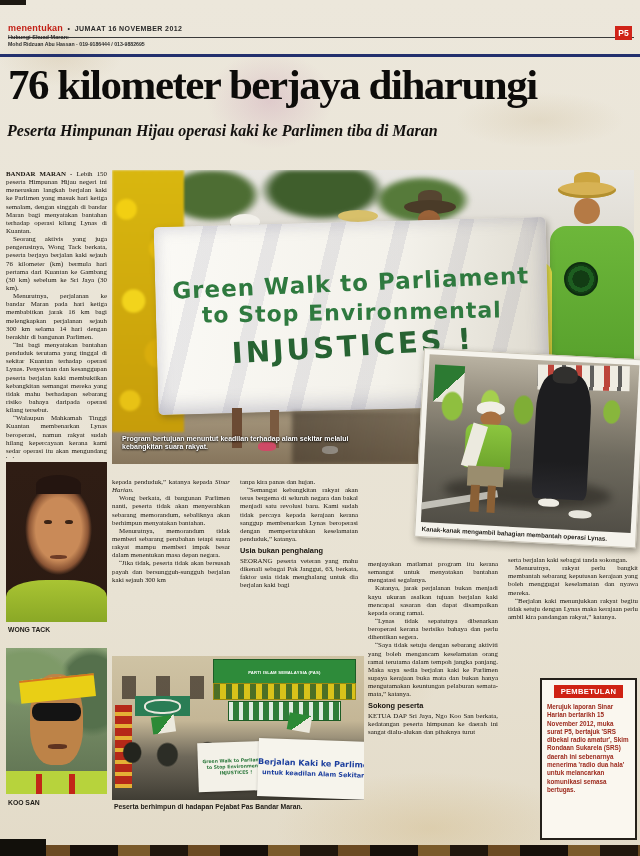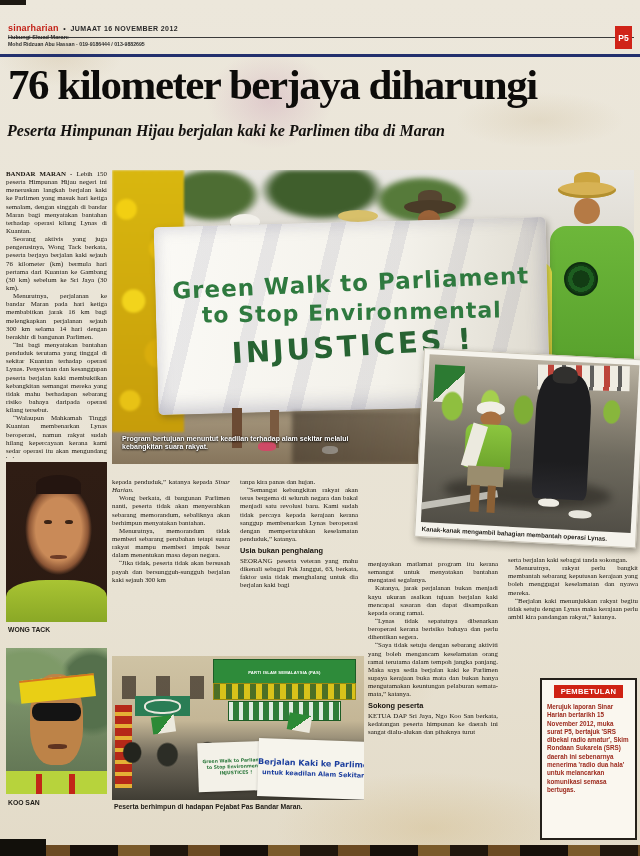--- a/index.html
+++ b/index.html
@@ -18,21 +18,21 @@
 
   
   .mast-line1 { position:absolute; left:8px; top:17px; right:6px; border-bottom:1px solid #3a3a3a; padding-bottom:2px; font-family:"Liberation Sans",sans-serif; }
   .brand { color:#c21f15; font-weight:bold; font-size:9px; letter-spacing:.2px; }
   .mast-date { color:#2a2a2a; font-size:7px; font-weight:bold; letter-spacing:.4px; }
   .mast-contact { position:absolute; left:8px; top:34px; font-family:"Liberation Sans",sans-serif; color:#2d2d2d; line-height:1.25; }
   .mast-contact .c1 { font-weight:bold; font-size:5.6px; }
   .mast-contact .c2 { font-size:5.2px; font-weight:bold; }
   .section-wrap { position:absolute; right:8px; top:26px; display:flex; align-items:center; gap:4px; }
   .section-label { font-family:"Liberation Sans",sans-serif; font-size:27px; color:#3c3c3c; letter-spacing:1px; }
-  .page-badge { width:17px; height:23px; background:#d02318; color:#fff; font-family:"Liberation Sans",sans-serif; font-weight:bold; font-size:8.5px; display:flex; align-items:center; justify-content:center; }
+  .page-badge { width:17px; height:14px; background:#d02318; color:#fff; font-family:"Liberation Sans",sans-serif; font-weight:bold; font-size:8.5px; display:flex; align-items:center; justify-content:center; }
   .navy-rule { position:absolute; left:0; top:54px; width:640px; height:3px; background:#23306e; }
   .corner-mark { position:absolute; left:0; top:0; width:26px; height:5px; background:#1c1812; }
 
   
   .headline { position:absolute; left:6px; top:60px; width:632px; margin:2px; font-family:"Liberation Serif",serif; font-weight:bold; font-size:43px; letter-spacing:-1.5px; line-height:1.05; color:#0d0c0a; }
   .subheadline { position:absolute; left:7px; top:122px; width:620px; margin:0; font-family:"Liberation Serif",serif; font-style:italic; font-weight:bold; font-size:16px; color:#141210; }
 
   
   .col { position:absolute; font-size:6.9px; line-height:1.18; text-align:justify; color:#18140e; overflow:hidden; }
   .col p { margin:0; text-indent:7px; }
@@ -180,35 +180,35 @@
   .bottom-blob { position:absolute; left:0; bottom:0; width:46px; height:17px; background:#12100b; }
 </style>
 </head>
 <body>
 
 <div class="page">
 
   <div class="corner-mark"></div>
 
   <div class="mast-line1">
-    <span class="brand">sinarharian</span>
+    <span class="brand">menentukan</span>
     <span class="mast-date">•</span>
     <span class="mast-date">JUMAAT 16 NOVEMBER 2012</span>
   </div>
   <div class="mast-contact">
     <div class="c1">Hubungi Skuad Maran:</div>
     <div class="c2">Mohd Ridzuan Abu Hassan - 019-9186444 / 013-9882695</div>
   </div>
   <div class="section-wrap">
     <span class="page-badge">P5</span>
   </div>
   <div class="navy-rule"></div>
 
   <h1 class="headline">76 kilometer berjaya diharungi</h1>
-  <h2 class="subheadline">Peserta Himpunan Hijau berjalan kaki ke Parlimen tiba di Maran</h2>
+  <h2 class="subheadline">Peserta Himpunan Hijau operasi kaki ke Parlimen tiba di Maran</h2>
 
   <div class="col" style="left:6px; top:170px; width:101px; height:288px;">
     <p class="noind"><b>BANDAR MARAN -</b> <span>Lebih 150 peserta Himpunan Hijau negeri ini meneruskan langkah berjalan kaki ke Parlimen yang masuk hari ketiga semalam, dengan singgah di bandar Maran bagi menyatakan bantahan terhadap operasi kilang Lynas di Kuantan.</span></p>
     <p>Seorang aktivis yang juga pengerusinya, Wong Tack berkata, peserta berjaya berjalan kaki sejauh 76 kilometer (km) bermula hari pertama dari Kuantan ke Gambang (30 km) sebelum ke Sri Jaya (30 km).</p>
     <p>Menurutnya, perjalanan ke bandar Maran pada hari ketiga membabitkan jarak 16 km bagi melengkapkan perjalanan sejauh 300 km selama 14 hari dengan berakhir di bangunan Parlimen.</p>
     <p>“Ini bagi menyatakan bantahan penduduk terutama yang tinggal di sekitar Kuantan terhadap operasi Lynas. Penyertaan dan kesanggupan peserta berjalan kaki membuktikan kebangkitan semangat mereka yang tidak mahu berhadapan sebarang risiko bahaya daripada operasi kilang tersebut.</p>
     <p>“Walaupun Mahkamah Tinggi Kuantan membenarkan Lynas beroperasi, namun rakyat sudah hilang kepercayaan kerana kami sedar operasi itu akan mengundang bahaya</p>
   </div>
 
   <div class="photo-main">

